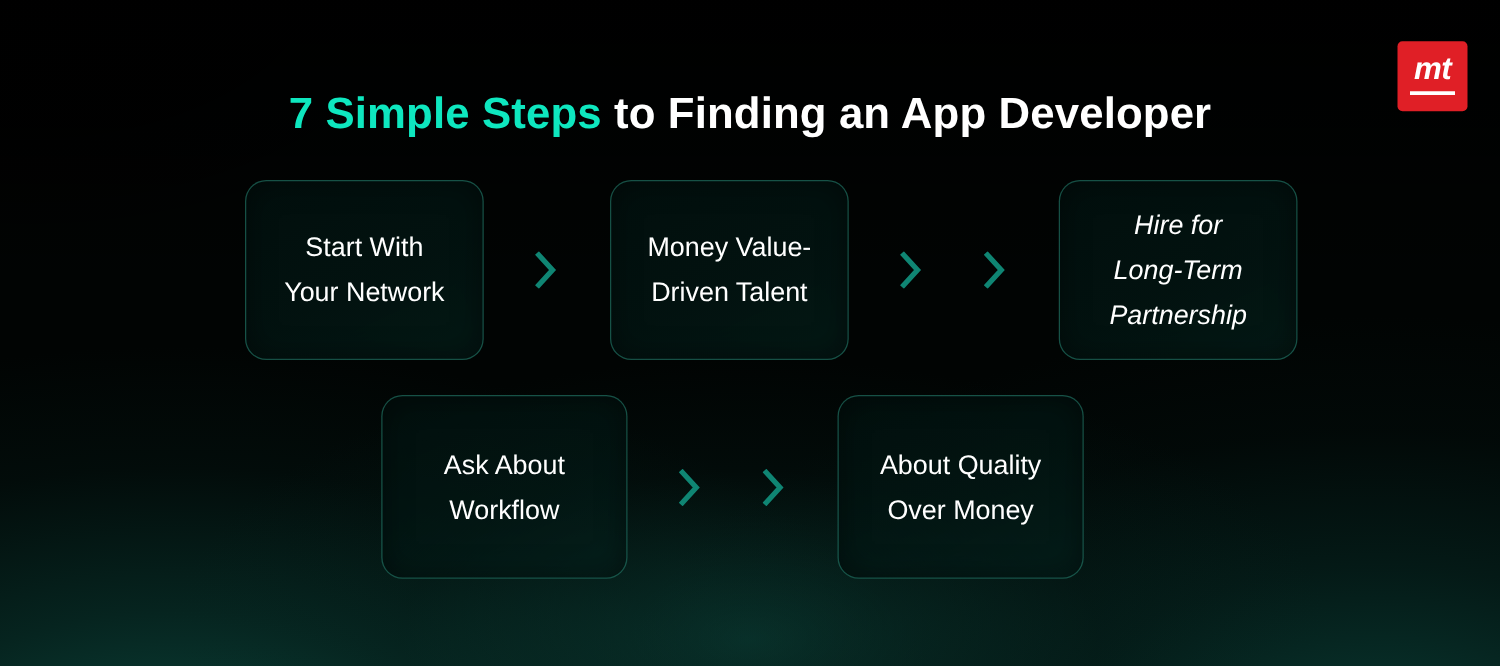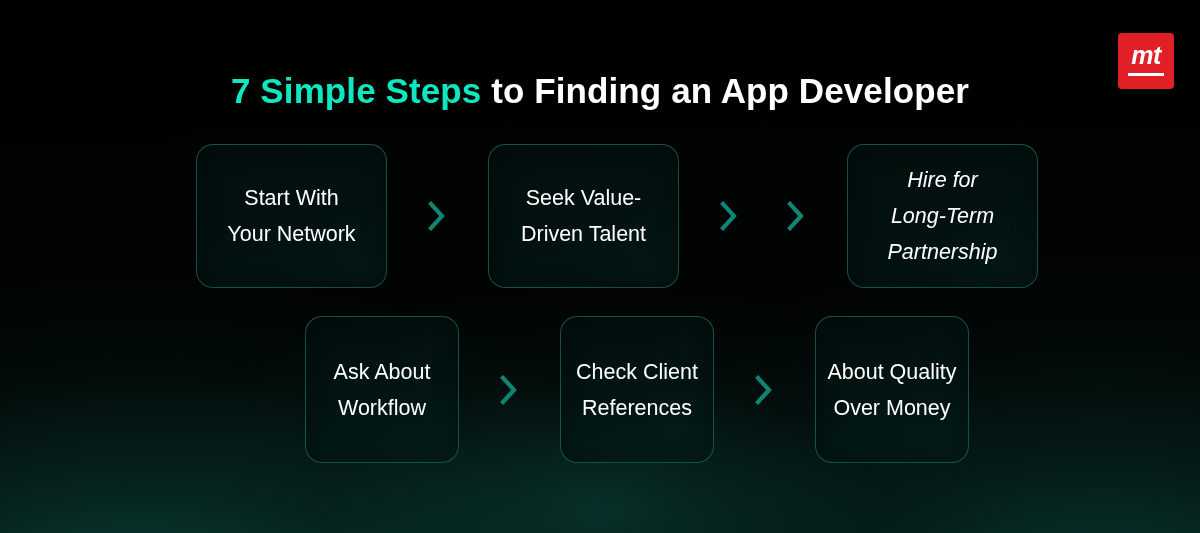--- a/index.html
+++ b/index.html
@@ -147,21 +147,21 @@
     text-align: center;
     white-space: pre-line;
     padding: 0 8px;
   }
 
   
   #row-1 .step-box { width: 191px; height: 144px; }
   #row-1 .step-box.tall-3 { height: 144px; font-style: italic; }
 
   
-  #row-2 .step-box { width: 154px; height: 147px; }
+  #row-2 .step-box { width: 197px; height: 147px; }
 
   .chevron {
     width: 33px;
     height: 44px;
     flex: 0 0 33px;
     display: flex;
     align-items: center;
     justify-content: center;
   }
   .chevron svg { display: block; }
@@ -193,21 +193,21 @@
     <div class="step-box">
       <div class="step-label">Start With
 Your Network</div>
     </div>
     <div class="chevron">
       <svg width="19" height="30" viewBox="0 0 19 30" fill="none" aria-hidden="true">
         <path d="M3 3 L14 15 L3 27" stroke="#0f8573" stroke-width="4.2" stroke-linecap="square" stroke-linejoin="miter" fill="none"></path>
       </svg>
     </div>
     <div class="step-box">
-      <div class="step-label">Seek Value-
+      <div class="step-label">Money Value-
 Driven Talent</div>
     </div>
     <div class="chevron">
       <svg width="19" height="30" viewBox="0 0 19 30" fill="none" aria-hidden="true">
         <path d="M3 3 L14 15 L3 27" stroke="#0f8573" stroke-width="4.2" stroke-linecap="square" stroke-linejoin="miter" fill="none"></path>
       </svg>
     </div>
     <div class="chevron">
       <svg width="19" height="30" viewBox="0 0 19 30" fill="none" aria-hidden="true">
         <path d="M3 3 L14 15 L3 27" stroke="#0f8573" stroke-width="4.2" stroke-linecap="square" stroke-linejoin="miter" fill="none"></path>
@@ -223,24 +223,20 @@
   <div class="row" id="row-2">
     <div class="step-box">
       <div class="step-label">Ask About
 Workflow</div>
     </div>
     <div class="chevron">
       <svg width="19" height="30" viewBox="0 0 19 30" fill="none" aria-hidden="true">
         <path d="M3 3 L14 15 L3 27" stroke="#0f8573" stroke-width="4.2" stroke-linecap="square" stroke-linejoin="miter" fill="none"></path>
       </svg>
     </div>
-    <div class="step-box">
-      <div class="step-label">Check Client
-References</div>
-    </div>
     <div class="chevron">
       <svg width="19" height="30" viewBox="0 0 19 30" fill="none" aria-hidden="true">
         <path d="M3 3 L14 15 L3 27" stroke="#0f8573" stroke-width="4.2" stroke-linecap="square" stroke-linejoin="miter" fill="none"></path>
       </svg>
     </div>
     <div class="step-box">
       <div class="step-label">About Quality
 Over Money</div>
     </div>
   </div>

